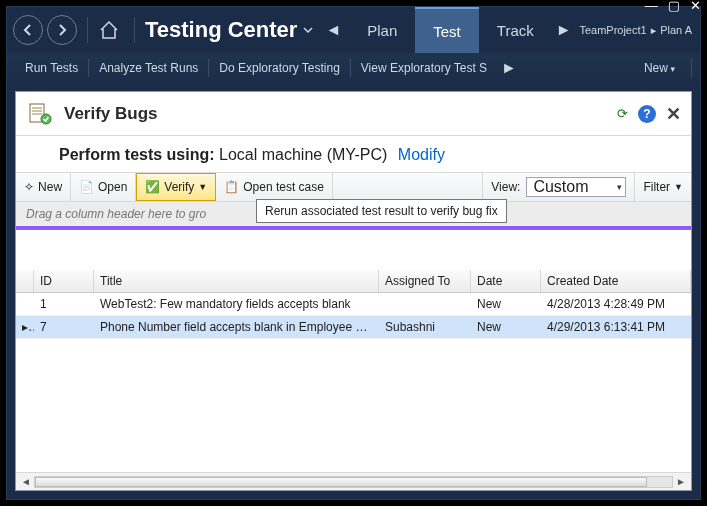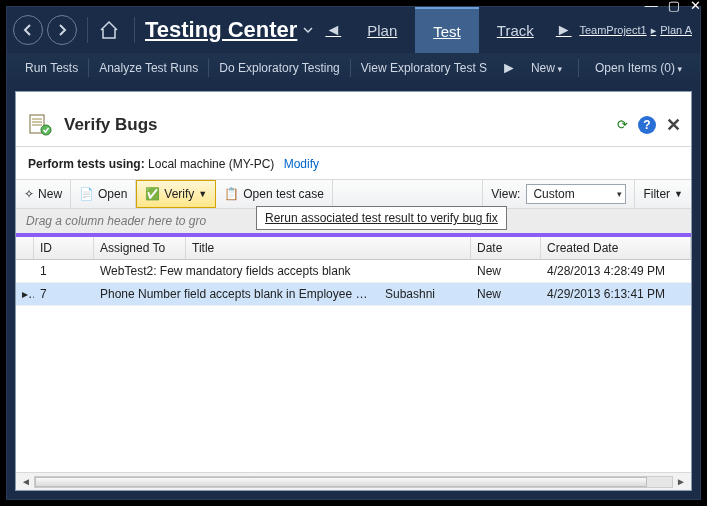--- a/index.html
+++ b/index.html
@@ -2,21 +2,21 @@
 <html><head>
 <meta charset="utf-8">
 <style>
   * { box-sizing: border-box; margin: 0; padding: 0; font-family: "Segoe UI", Tahoma, sans-serif; }
   html, body { width: 707px; height: 506px; overflow: hidden; }
   body { background: #000; padding: 6px; }
 
   .shell { width: 695px; height: 494px; background: #1a2c48; border: 1px solid #2a3b56; display: flex; flex-direction: column; }
 
   
-  .titlebar { height: 46px; display: flex; align-items: center; color: #fff; padding: 0 8px 0 6px; position: relative; text-decoration: underline; }
+  .titlebar { height: 46px; display: flex; align-items: center; color: #fff; padding: 0 8px 0 6px; position: relative; }
   .navbtn { width: 30px; height: 30px; border: 1px solid #6e7d94; border-radius: 50%; display: flex; align-items: center; justify-content: center; margin-right: 4px; color: #cfd7e3; cursor: pointer; }
   .navbtn svg { stroke: #cfd7e3; }
   .vsep { width: 1px; height: 26px; background: #3a4c68; margin: 0 6px; }
   .homebox { width: 30px; height: 30px; display: flex; align-items: center; justify-content: center; margin-right: 4px; }
   .title { font-size: 22px; font-weight: 600; color: #fff; margin-left: 4px; white-space: nowrap; }
   .title-drop { margin-left: 6px; margin-right: 8px; display: flex; align-items: center; }
   .chevL, .chevR { color: #cfd7e3; padding: 0 4px; cursor: pointer; font-size: 16px; }
   .tabs { display: flex; align-items: stretch; height: 46px; margin-left: 4px; }
   .tab { padding: 0 18px; color: #cfd7e3; font-size: 15px; display: flex; align-items: center; cursor: pointer; white-space: nowrap; }
   .tab.active { background: #3e628d; border-top: 2px solid #6aa0db; color: #fff; }
@@ -26,52 +26,52 @@
 
   
   .subbar { height: 30px; background: linear-gradient(#1f334f,#1a2c48); display: flex; align-items: center; padding: 0 8px; color: #cfd7e3; font-size: 12px; }
   .sublink { padding: 0 10px; cursor: pointer; white-space: nowrap; }
   .subbar .vsep2 { width: 1px; height: 18px; background: #3a4c68; }
   .subbar .rgroup { margin-left: auto; display: flex; align-items: center; gap: 6px; }
   .smalldrop::after { content: " ▾"; font-size: 9px; }
 
   
   .panel { flex: 1; margin: 8px; background: #fff; border: 1px solid #8c9aad; display: flex; flex-direction: column; }
-  .panelhead { height: 44px; display: flex; align-items: center; padding: 0 10px; border-bottom: 1px solid #d9d9d9; margin-top: 11px; }
+  .panelhead { height: 44px; display: flex; align-items: center; padding: 0 10px; border-bottom: 1px solid #d9d9d9; }
   .panelhead .icon { width: 28px; height: 28px; margin-right: 10px; display:flex; align-items:center; justify-content:center; }
   .panelhead h2 { font-size: 17px; font-weight: 600; color: #2a2a2a; }
   .panelhead .rbtns { margin-left: auto; display: flex; align-items: center; gap: 10px; }
   .roundhelp { width: 18px; height: 18px; border-radius: 50%; background: #2a6fd6; color: #fff; font-size: 12px; font-weight: bold; display: flex; align-items: center; justify-content: center; cursor: pointer; }
   .closex { font-size: 18px; font-weight: bold; color: #444; cursor: pointer; }
   .refreshico { font-size:13px; color:#1a7a1a; cursor:pointer; }
 
-  .contextline { padding: 10px 12px 8px; font-size: 12px; color: #222; }
+  .contextline { padding: 10px 12px 8px; font-size: 16px; color: #222; margin-left: 31px; }
   .contextline b { font-weight: 600; }
   .modifylink { color: #0066cc; margin-left: 6px; cursor: pointer; }
 
   
   .toolbar { height: 30px; border-top: 1px solid #d9d9d9; border-bottom: 1px solid #d9d9d9; display: flex; align-items: stretch; background: linear-gradient(#fcfcfc,#eef0f2); font-size: 12px; color: #222; }
   .tbtn { display: flex; align-items: center; padding: 0 8px; gap: 4px; border-right: 1px solid #d9d9d9; cursor: pointer; white-space: nowrap; }
   .tbtn:last-of-type { border-right: none; }
   .tbtn.hot { background: linear-gradient(#fff7d6,#ffe68a); border: 1px solid #d6a200; }
   .tbtn .ico { font-size: 12px; }
   .tspacer { flex: 1; }
   .viewgroup { display: flex; align-items: center; padding: 0 8px; gap: 6px; border-left: 1px solid #d9d9d9; }
-  .selectish { border: 1px solid #9aa4b2; background: #fff; height: 20px; min-width: 100px; padding: 0 18px 0 6px; font-size: 12px; position: relative; display: flex; align-items: center; }
+  .selectish { border: 1px solid #9aa4b2; background: #fff; height: 20px; min-width: 100px; padding: 0 18px 0 6px; font-size: 16px; position: relative; display: flex; align-items: center; }
   .selectish::after { content: "▾"; position: absolute; right: 4px; font-size: 9px; color: #333; }
   .filterbtn { padding: 0 8px; display: flex; align-items: center; cursor: pointer; border-left: 1px solid #d9d9d9; }
 
   .grouphdr { height: 28px; background: #ececec; border-bottom: 4px solid #8b5cf6; padding: 0 10px; font-size: 12px; color: #777; display: flex; align-items: center; font-style: italic; position: relative; }
 
-  .tooltip { position: absolute; left: 240px; top: -3px; background: #fff; border: 1px solid #767676; padding: 4px 8px; font-size: 12px; color: #222; font-style: normal; white-space: nowrap; z-index: 10; text-decoration: underline; }
+  .tooltip { position: absolute; left: 240px; top: -3px; background: #fff; border: 1px solid #767676; padding: 4px 8px; font-size: 12px; color: #222; font-style: normal; white-space: nowrap; z-index: 10; }
 
   
   .grid { flex: 1; overflow: hidden; display: flex; flex-direction: column; }
   .ghead, .grow { display: flex; font-size: 12px; }
-  .ghead { background: linear-gradient(#fbfbfb,#ececec); border-bottom: 1px solid #c9c9c9; color: #222; }
+  .ghead { background: linear-gradient(#fbfbfb,#ececec); border-bottom: 1px solid #c9c9c9; color: #222; margin-top: 40px; }
   .ghead .gcell { border-right: 1px solid #d9d9d9; padding: 4px 6px; font-weight: normal; }
   .grow .gcell { padding: 4px 6px; white-space: nowrap; overflow: hidden; text-overflow: ellipsis; }
   .grow { border-bottom: 1px solid #f0f0f0; color: #222; }
   .grow.sel { background: #cfe4fb; }
   .c-marker { width: 18px; flex: 0 0 18px; }
   .c-id { width: 60px; flex: 0 0 60px; }
   .c-title { flex: 1 1 auto; min-width: 0; }
   .c-assigned { width: 92px; flex: 0 0 92px; }
   .c-state { width: 70px; flex: 0 0 70px; }
   .c-date { width: 150px; flex: 0 0 150px; }
@@ -139,21 +139,20 @@
     <div class="vsep2"></div>
     <span class="sublink">Analyze Test Runs</span>
     <div class="vsep2"></div>
     <span class="sublink">Do Exploratory Testing</span>
     <div class="vsep2"></div>
     <span class="sublink">View Exploratory Test S</span>
     <span class="chevR">►</span>
     <div class="rgroup">
       <span class="sublink smalldrop">New</span>
       <div class="vsep2"></div>
-      <span class="sublink smalldrop">Open Items (0)</span>
     </div>
   </div>
 
   <div class="panel">
     <div class="panelhead">
       <div class="icon">
         <svg width="26" height="26" viewBox="0 0 26 26">
             <rect x="3" y="3" width="14" height="18" fill="#fff" stroke="#7a6a3a"></rect>
             <path d="M5 7h10M5 10h10M5 13h10" stroke="#9a8a4a"></path>
             <circle cx="19" cy="18" r="5" fill="#5db85d" stroke="#2e7d2e"></circle>
@@ -207,22 +206,22 @@
 
     <div class="grouphdr">
       <span>Drag a column header here to gro</span>
       <div class="tooltip">Rerun associated test result to verify bug fix</div>
     </div>
 
     <div class="grid">
       <div class="ghead">
         <div class="gcell c-marker"></div>
         <div class="gcell c-id">ID</div>
+        <div class="gcell c-title">Title</div>
         <div class="gcell c-assigned">Assigned To</div>
-        <div class="gcell c-title">Title</div>
         <div class="gcell c-state">Date</div>
         <div class="gcell c-date">Created Date</div>
       </div>
       <div class="gridbody">
         <div class="grow">
           <div class="gcell c-marker"></div>
           <div class="gcell c-id">1</div>
           <div class="gcell c-title">WebTest2: Few mandatory fields accepts blank</div>
           <div class="gcell c-assigned"></div>
           <div class="gcell c-state">New</div>

